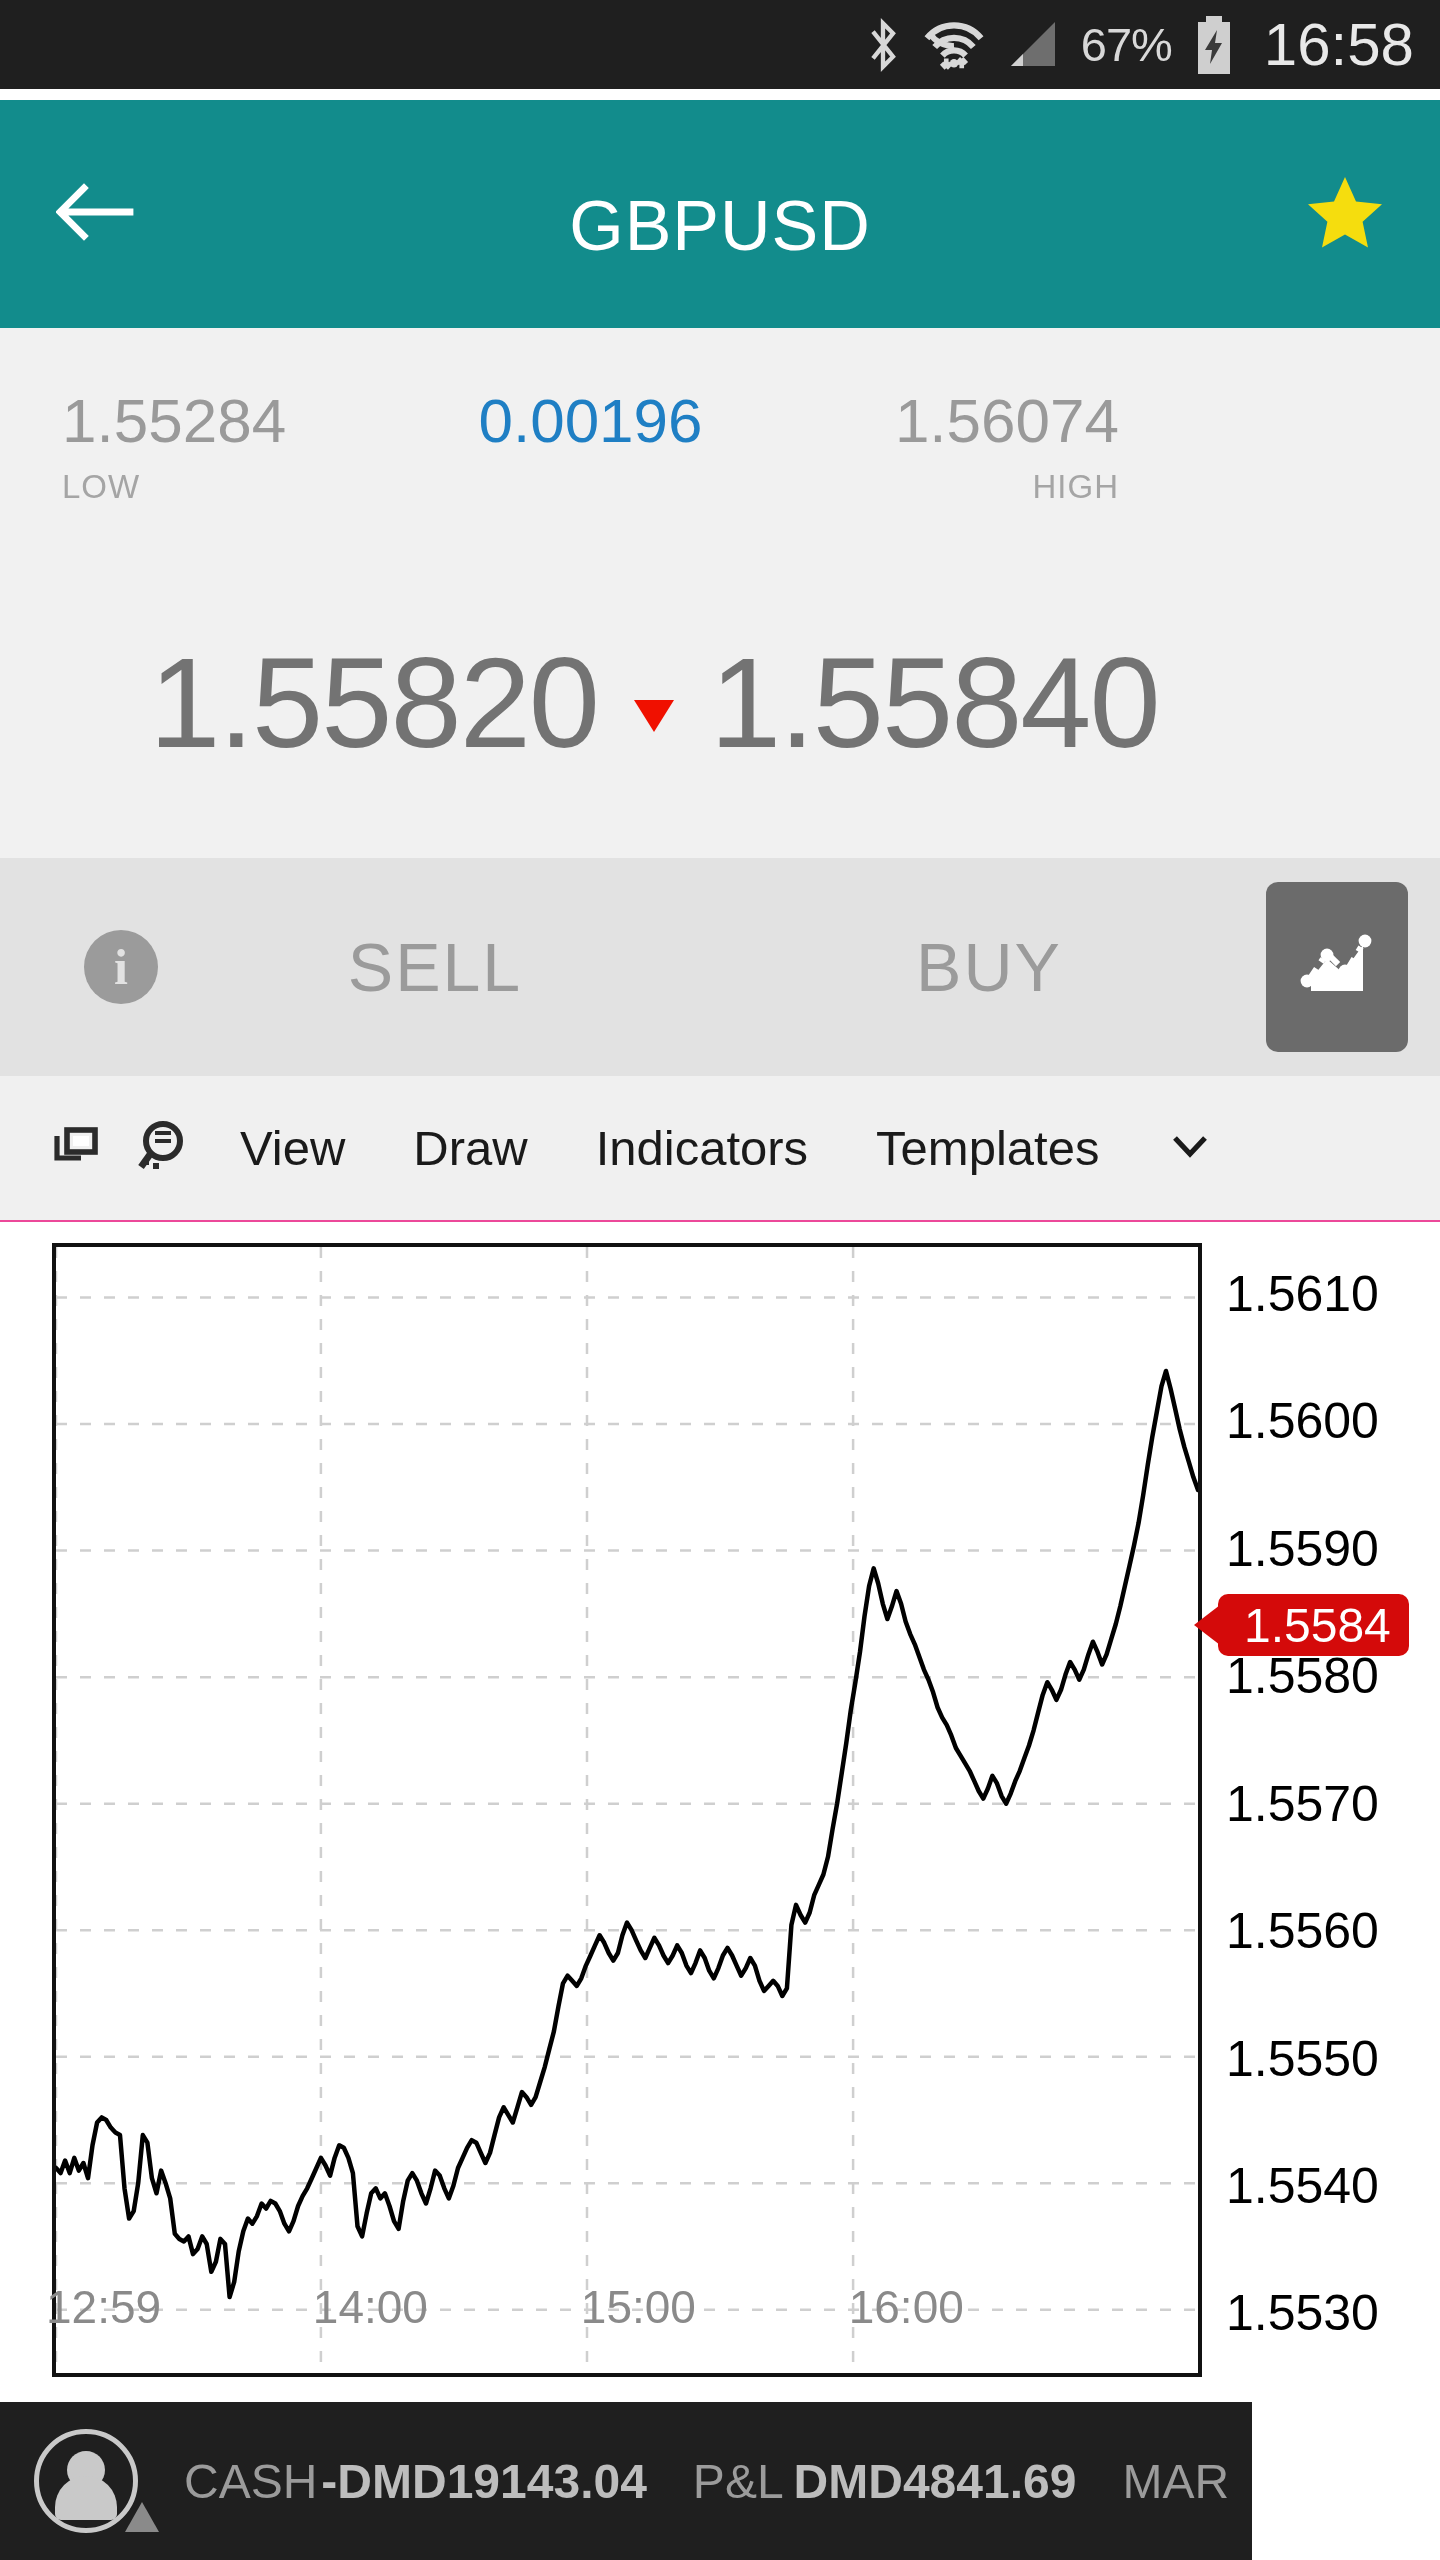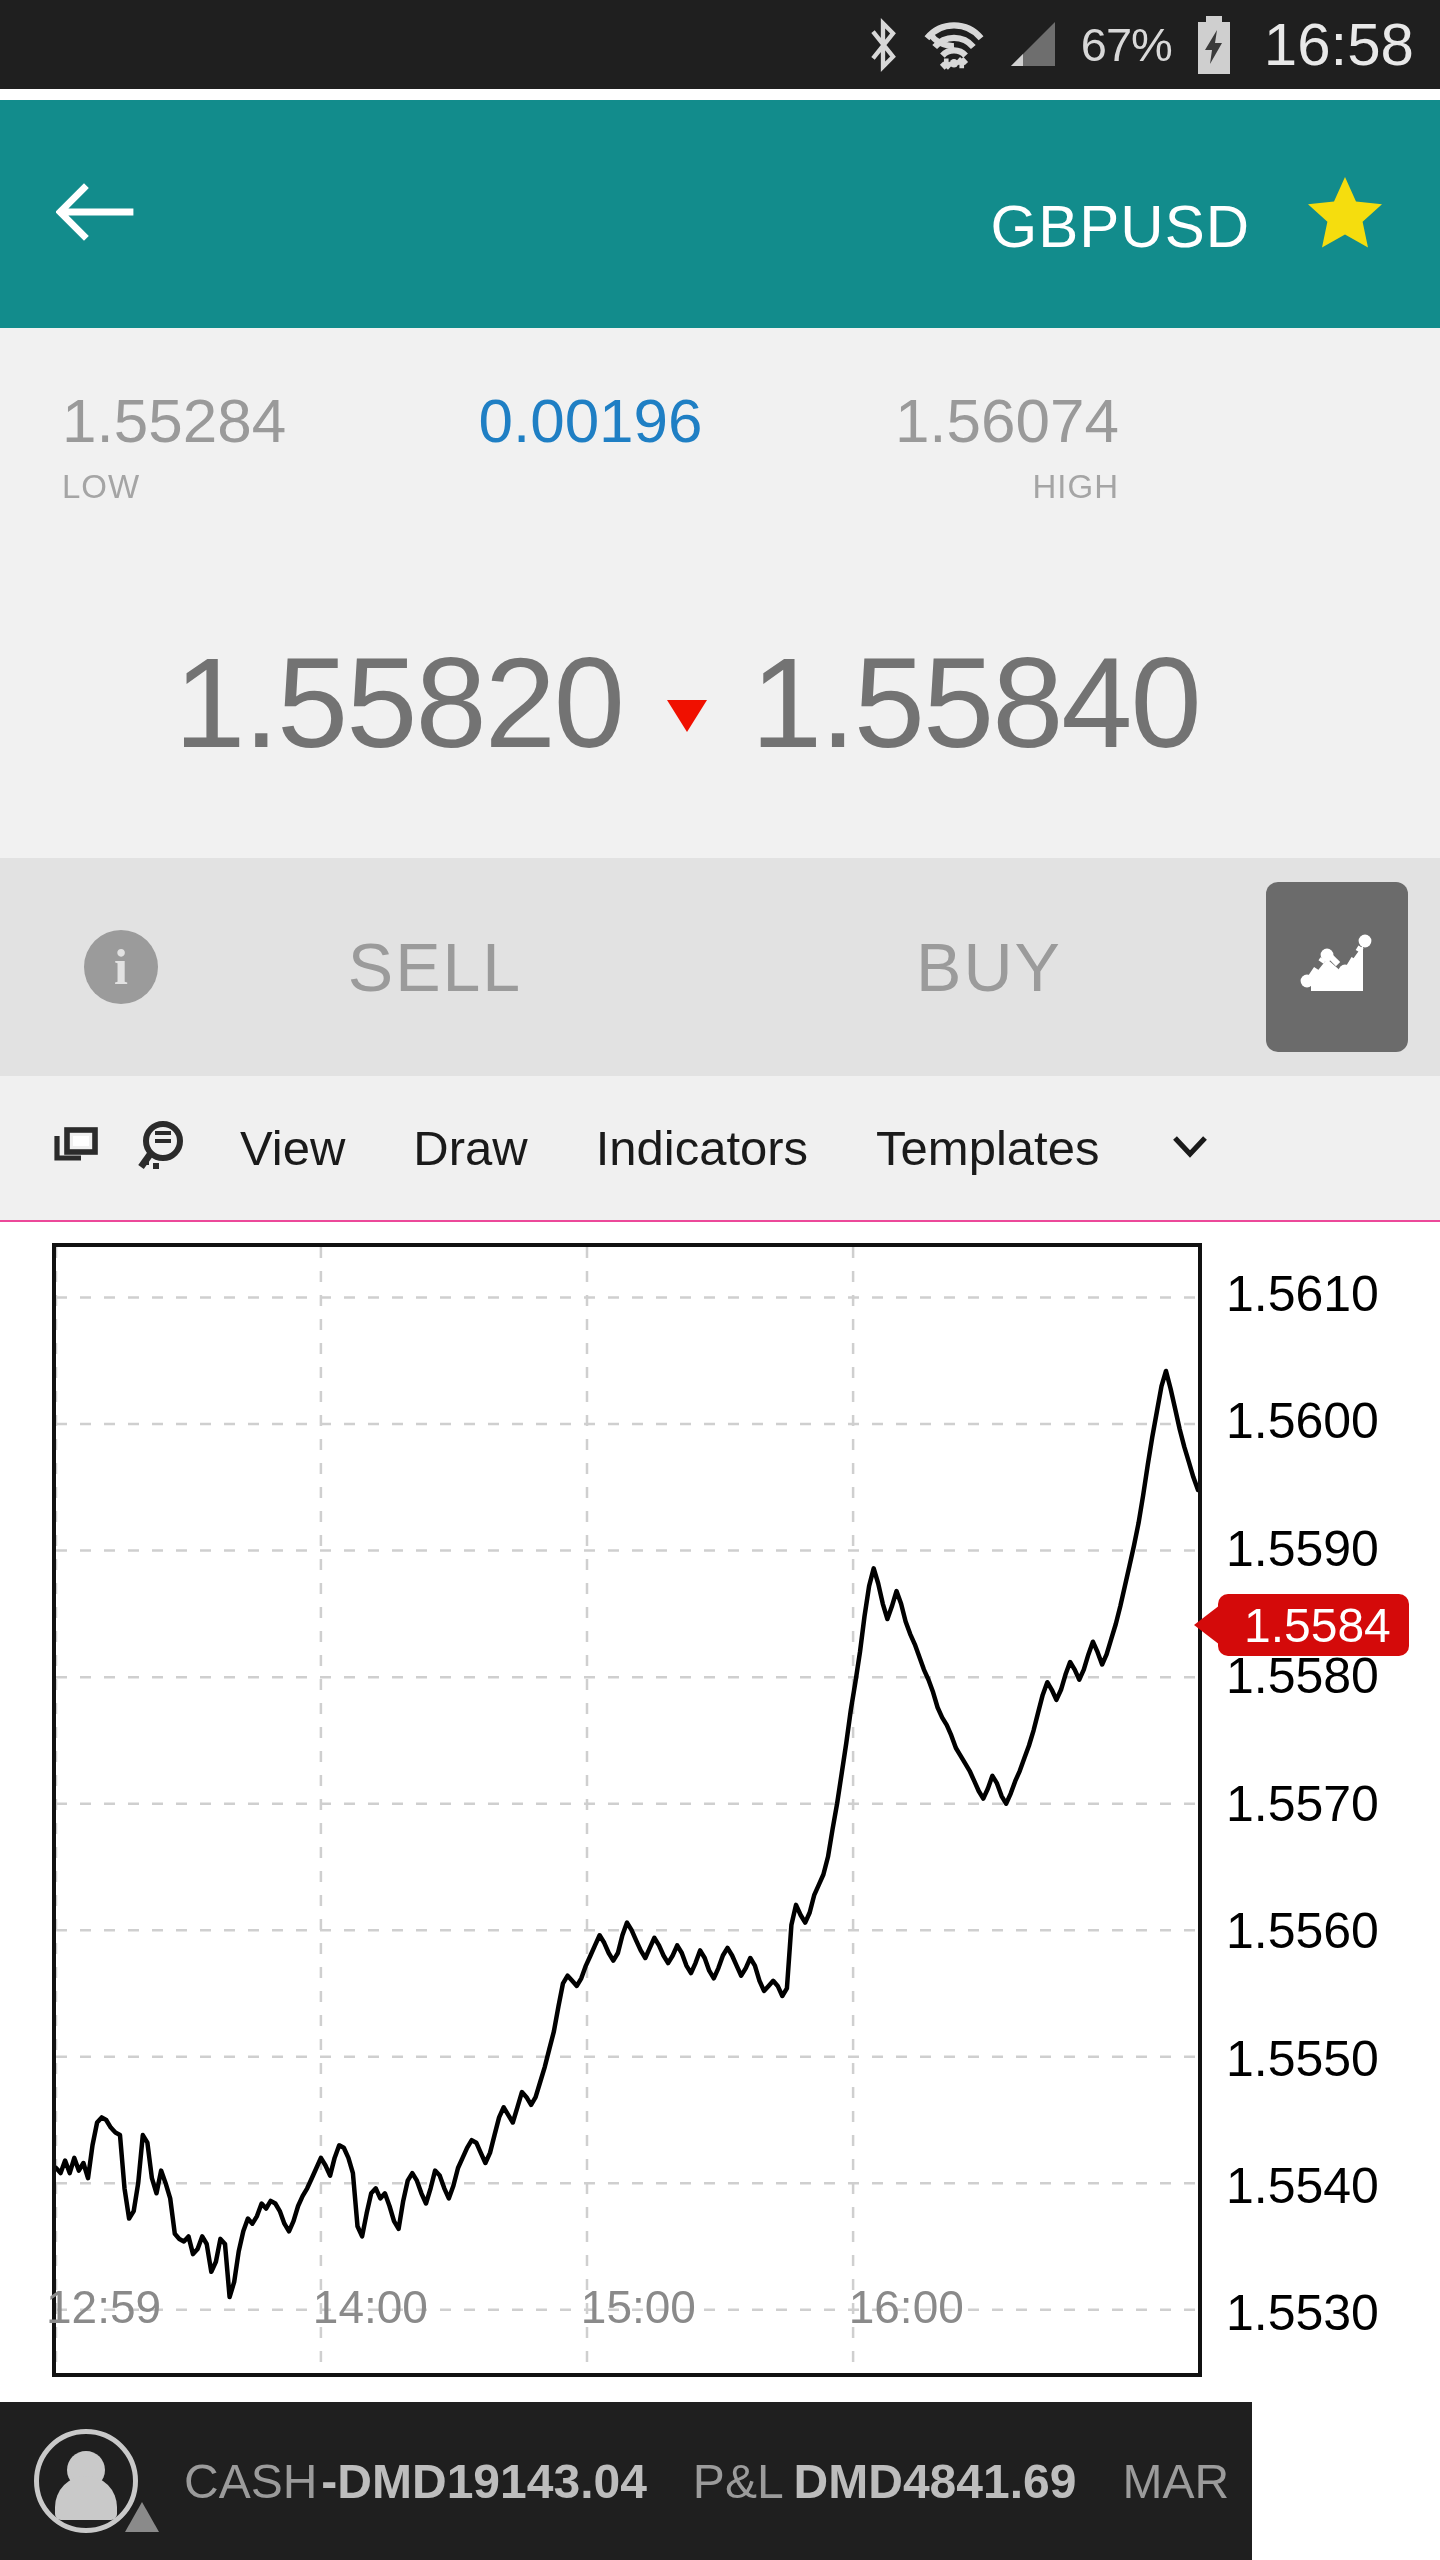--- a/index.html
+++ b/index.html
@@ -27,21 +27,21 @@
     font-family: "Liberation Sans", sans-serif;
   }
 
   
   .appbar {
     position: absolute; left: 0; top: 100px; width: 1440px; height: 228px;
     background: #128c8c; display: flex; align-items: center;
   }
   .appbar .back { width: 190px; display: flex; justify-content: center; align-items: center; }
   .appbar .title {
-    flex: 1; text-align: right; color: #ffffff; font-size: 60px;
+    flex: 1; text-align: center; color: #ffffff; font-size: 70px;
     letter-spacing: 1px; font-family: "Liberation Sans", sans-serif; margin-top: 24px;
   }
   .appbar .fav { width: 190px; display: flex; justify-content: center; align-items: center; }
 
   
   .quotes {
     position: absolute; left: 0; top: 328px; width: 1440px; height: 530px;
     background: #f1f1f1;
   }
   .hl-row {
@@ -53,21 +53,21 @@
   .hl-col.mid { flex: 1; align-items: center; }
   .hl-col.right { align-items: flex-end; }
   .hl-val { font-size: 62px; color: #9a9a9a; font-weight: 300;
             font-family: "Liberation Sans", sans-serif; line-height: 1.0; }
   .hl-val.spread { color: #1f7fc4; font-weight: 400; }
   .hl-lbl { font-size: 33px; color: #a5a5a5; letter-spacing: 1px; margin-top: 16px;
             font-family: "Liberation Sans", sans-serif; }
 
   .bidask {
     position: absolute; left: 0; top: 290px; width: 1308px; height: 170px;
-    display: flex; align-items: center; justify-content: center; gap: 8px; margin-left: 33px;
+    display: flex; align-items: center; justify-content: center; gap: 0px;
   }
   .bigprice {
     font-size: 128px; color: #737373; font-weight: 300; letter-spacing: -2px;
     font-family: "Liberation Sans", sans-serif; line-height: 1;
   }
   .arrowdown {
     width: 0; height: 0; border-left: 20px solid transparent;
     border-right: 20px solid transparent; border-top: 32px solid #f01000;
     margin: 26px 36px 0 36px;
   }

